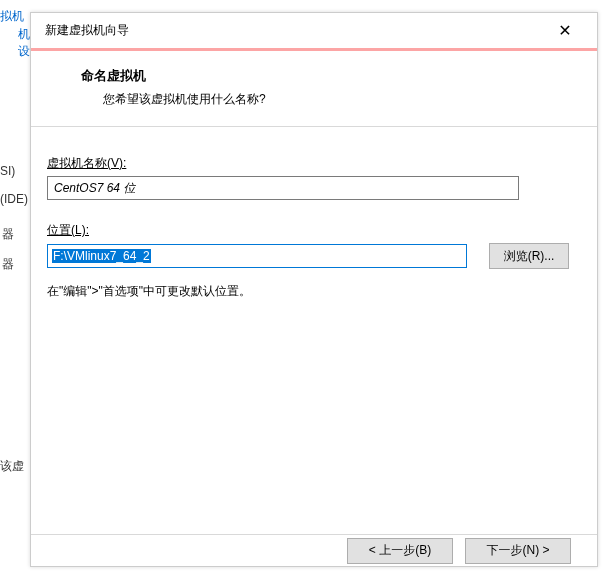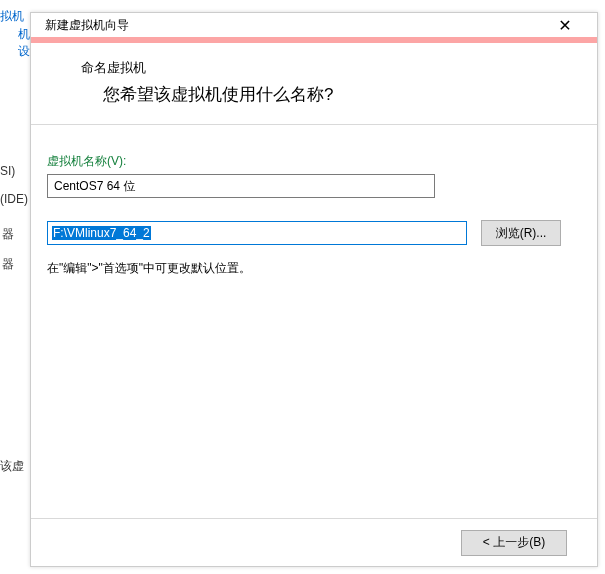--- a/index.html
+++ b/index.html
@@ -40,26 +40,26 @@
       top: 12px;
       width: 568px;
       height: 555px;
       background: #ffffff;
       border: 1px solid #cccccc;
       box-shadow: 0 0 4px rgba(0,0,0,0.15);
       display: flex;
       flex-direction: column;
     }
     .titlebar {
-      height: 30px;
+      height: 38px;
       display: flex;
       align-items: center;
       justify-content: space-between;
       padding: 0 12px 0 14px;
-      border-bottom: 6px solid #fca5a5;
+      border-bottom: 3px solid #fca5a5;
     }
     .titlebar-title {
       font-size: 12px;
       color: #000;
     }
     .close-btn {
       width: 40px;
       height: 30px;
       display: flex;
       align-items: center;
@@ -67,52 +67,54 @@
       font-size: 16px;
       cursor: pointer;
       color: #000;
     }
     .header {
       padding: 16px 24px 18px 24px;
       border-bottom: 1px solid #d9d9d9;
     }
     .header-title {
       font-size: 13px;
-      font-weight: normal;
+      font-weight: bold;
       color: #000;
       margin-bottom: 6px;
       padding-left: 26px;
     }
     .header-subtitle {
-      font-size: 17px;
+      font-size: 12px;
       color: #000;
       padding-left: 48px;
     }
     .content {
       flex: 1;
       padding: 28px 16px 0 16px;
     }
     .field-label {
       font-size: 12px;
-      color: #15803d;
+      color: #000000;
       margin-bottom: 4px;
+      text-decoration: underline;
     }
     .text-input {
-      width: 388px;
+      width: 472px;
       height: 24px;
       border: 1px solid #7a7a7a;
       font-family: inherit;
       font-size: 12px;
       padding: 2px 6px;
       outline: none;
+      font-style: italic;
     }
     .location-row {
       display: flex;
       align-items: center;
-      gap: 14px;
+      gap: 22px;
     }
     .location-input-wrap {
       position: relative;
       width: 420px;
       height: 24px;
     }
     .location-input-box {
       width: 420px;
       height: 24px;
       border: 1px solid #0078d7;
@@ -140,27 +142,26 @@
     }
     .hint-text {
       font-size: 12px;
       color: #000;
       margin-top: 14px;
     }
     .gap-name {
       height: 22px;
     }
     .footer {
-      height: 48px;
+      height: 32px;
       border-top: 1px solid #d9d9d9;
       display: flex;
       align-items: center;
       justify-content: flex-end;
-      padding-right: 16px;
-      gap: 0;
+      gap: 12px;
     }
     .footer-btn {
       width: 106px;
       height: 26px;
       border: 1px solid #adadad;
       background: #e1e1e1;
       font-family: inherit;
       font-size: 12px;
       cursor: pointer;
     }
@@ -193,29 +194,31 @@
     <div class="header-title">命名虚拟机</div>
     <div class="header-subtitle">您希望该虚拟机使用什么名称?</div>
   </div>
 
   <div class="content">
     <div class="field-label">虚拟机名称(V):</div>
     <input type="text" class="text-input" value="CentOS7 64 位" style="">
 
     <div class="gap-name"></div>
 
+    <div class="field-label">位置(L):</div>
     <div class="location-row">
       <div class="location-input-wrap">
         <div class="location-input-box">
           <span class="location-selected-text">F:\VMlinux7_64_2</span>
         </div>
       </div>
       <button class="browse-btn">浏览(R)...</button>
     </div>
 
     <div class="hint-text">在"编辑"&gt;"首选项"中可更改默认位置。</div>
   </div>
 
   <div class="footer">
     <button class="footer-btn">&lt; 上一步(B)</button>
+    <button class="footer-btn">下一步(N) &gt;</button>
     <div class="footer-spacer"></div>
   </div>
 </div>
 
 </body></html>

